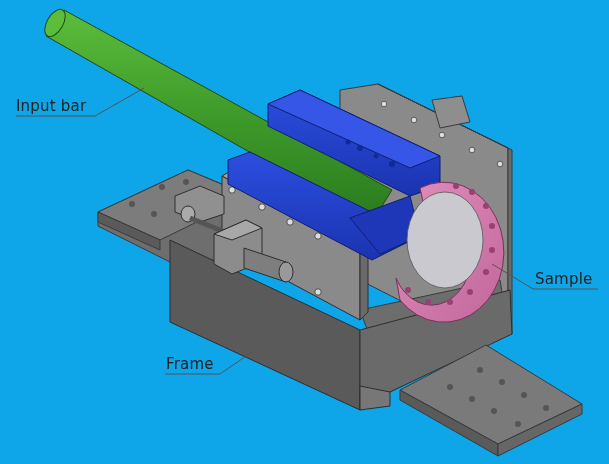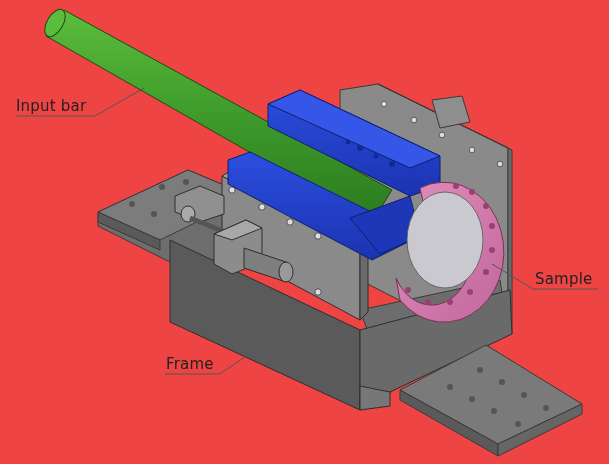--- a/index.html
+++ b/index.html
@@ -1,16 +1,16 @@
 <!DOCTYPE html>
 <html><head>
 <meta charset="utf-8">
 <style>
   html, body { margin: 0; padding: 0; background: #ffffff; }
-  #stage { position: relative; width: 609px; height: 464px; overflow: hidden; background: #ef4444; }
+  #stage { position: relative; width: 609px; height: 464px; overflow: hidden; background: #0ea5e9; }
   svg { position: absolute; left: 0; top: 0; }
   .label { font-family: "DejaVu Sans", "Liberation Sans", sans-serif; font-size: 15px; fill: #222222; letter-spacing: 0.2px; }
 </style>
 </head>
 <body>
 
 <div id="stage">
 <svg width="609" height="464" viewBox="0 0 609 464">
   <defs>
     <linearGradient id="gGreen" x1="0" y1="0" x2="0" y2="1">

